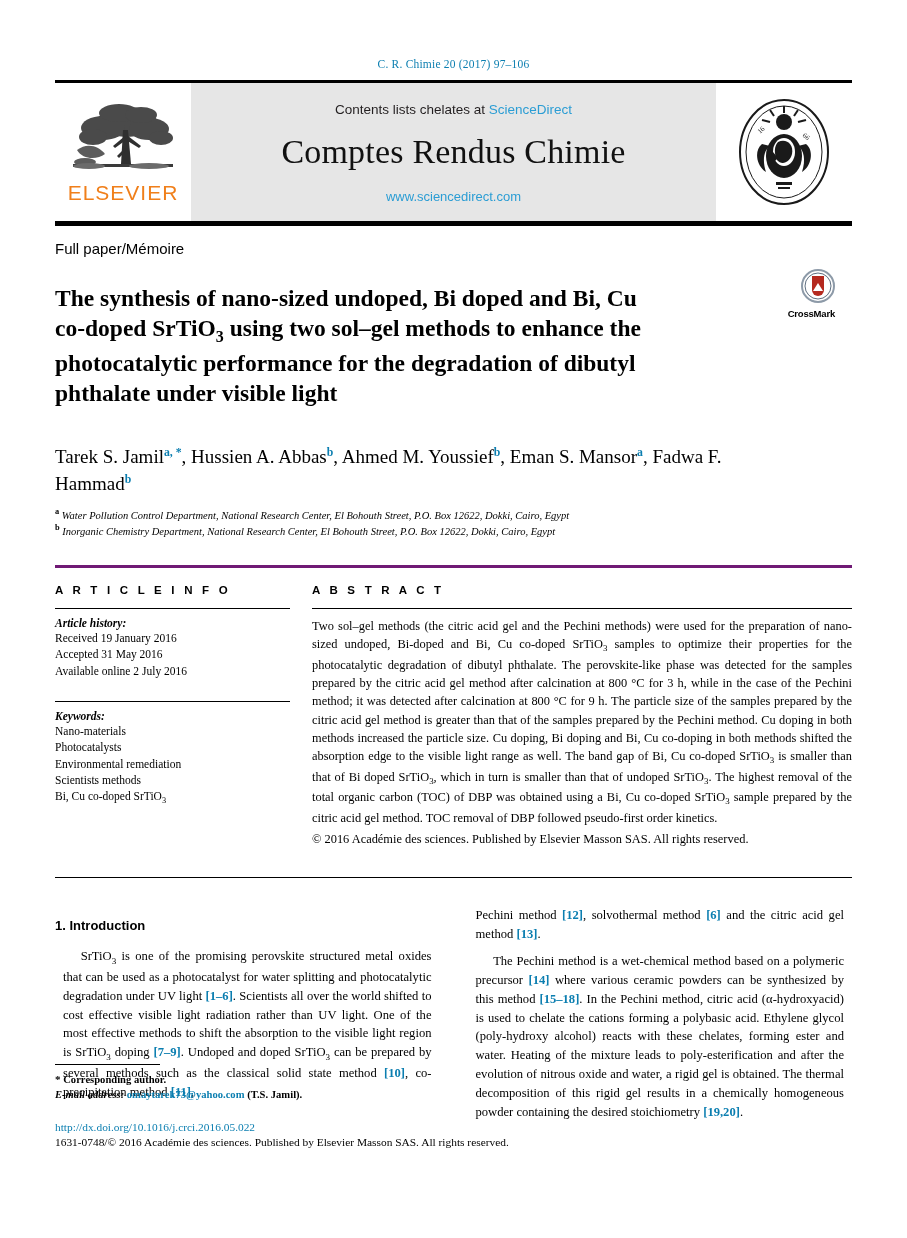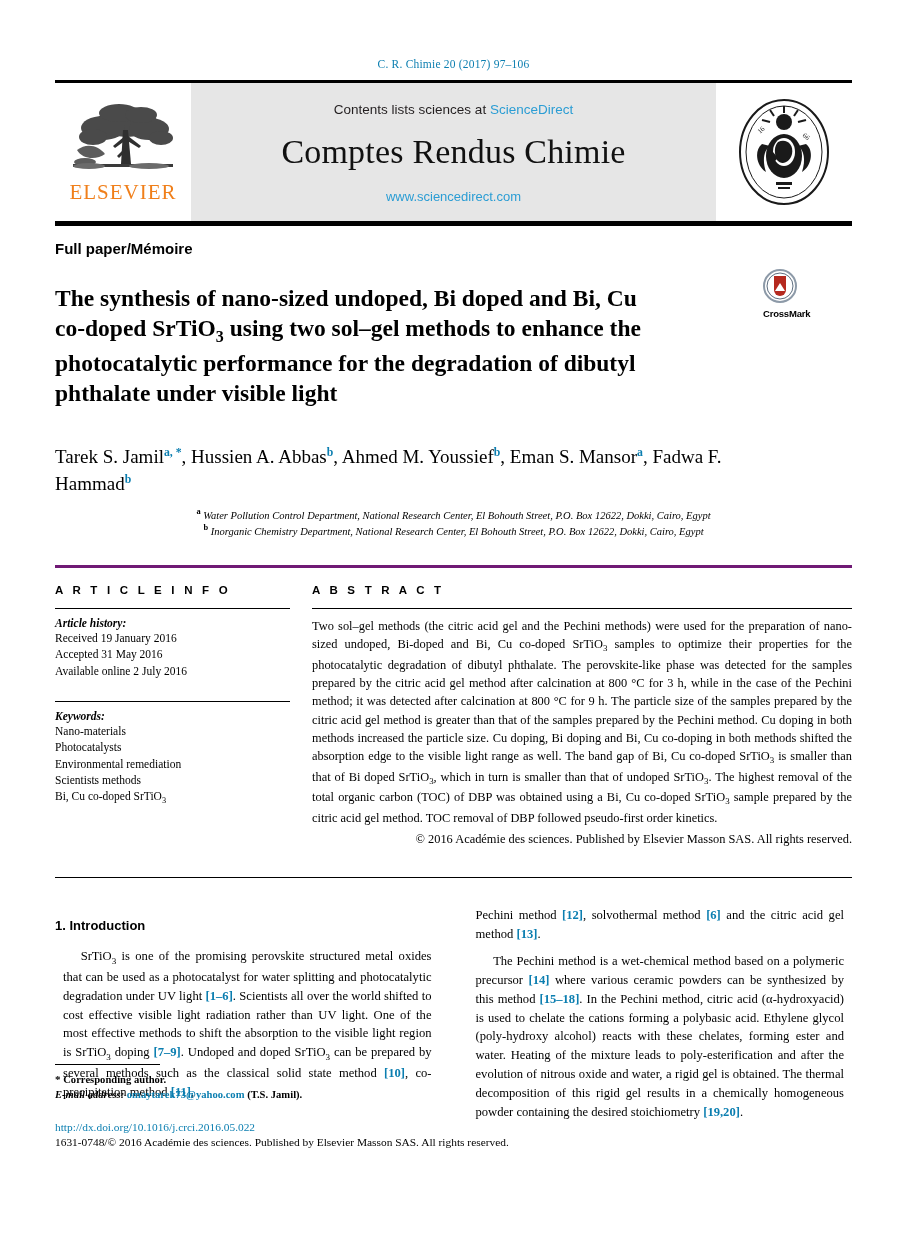--- a/index.html
+++ b/index.html
@@ -86,34 +86,34 @@
     letter-spacing: .2px;
   }
   .sd-url {
     font-family: "Liberation Sans", sans-serif;
     font-size: 13px;
     color: #2b9dd4;
     margin-bottom: 4px;
   }
   .elsevier-word {
     color: #f07f1a;
-    font-family: Liberation Serif, serif;
+    font-family: Liberation Sans, sans-serif;
     font-size: 21px;
     letter-spacing: 1px;
     line-height: 1;
     margin-top: 2px;
   }
   .tree-svg { display:block; }
   .seal-svg { display:block; }
 
   
   .article-type {
     margin: 14px 55px 0 55px;
     font-family: "Liberation Sans", sans-serif;
-    font-weight: bold;
+    font-weight: normal;
     font-size: 15px;
     color: #000;
   }
 
   
   .title-row {
     margin: 10px 55px 0 55px;
     display: flex;
     align-items: flex-start;
   }
@@ -122,21 +122,21 @@
     font-family: "Liberation Serif", serif;
     font-size: 23.5px;
     line-height: 1.30;
     color: #000;
     max-width: 700px;
   }
   .title sub { font-size: .68em; }
   .crossmark {
     flex: 0 0 auto;
     width: 72px;
-    text-align: left;
+    text-align: right;
     margin-left: 8px;
     margin-top: 2px;
   }
   .crossmark-label {
     font-family: "Liberation Sans", sans-serif;
     font-size: 9.5px;
     font-weight: bold;
     color: #000;
     margin-top: 1px;
     letter-spacing: -.2px;
@@ -156,21 +156,20 @@
     font-size: .62em;
     font-weight: bold;
   }
   .affiliations {
     margin: 8px 55px 0 55px;
     font-family: "Liberation Serif", serif;
     font-style: italic;
     font-size: 10.5px;
     line-height: 1.45;
     color: #000;
-    text-align: center;
   }
   .affiliations sup {
     font-style: normal;
     font-weight: bold;
     font-size: .8em;
   }
 
   
   .info-abstract {
     margin: 26px 55px 0 55px;
@@ -221,21 +220,20 @@
     font-family: "Liberation Serif", serif;
     font-size: 12.4px;
     line-height: 1.47;
     text-align: justify;
     color: #000;
   }
   .abstract-text sub { font-size: .72em; }
   .copyright-line {
     font-family: "Liberation Serif", serif;
     font-size: 12.4px;
-    text-align: right;
     margin-top: 5px;
   }
 
   
   .body-sep {
     margin: 30px 55px 0 55px;
     border-top: 1px solid #000;
   }
   .body-cols {
     margin: 20px 55px 0 55px;
@@ -347,21 +345,21 @@
             <ellipse cx="20" cy="64" rx="16" ry="3"></ellipse>
             <ellipse cx="80" cy="64" rx="20" ry="3"></ellipse>
           </g>
         </svg>
       </span>
       <div class="elsevier-word">ELSEVIER</div>
     </div>
 
     <div class="masthead-center">
       <div class="contents-line">
-        <span>Contents lists sciences at </span><span class="sd">ScienceDirect</span>
+        <span>Contents lists chelates at </span><span class="sd">ScienceDirect</span>
       </div>
       <div class="journal-name">Comptes Rendus Chimie</div>
       <div class="sd-url">www.sciencedirect.com</div>
     </div>
 
     <div class="masthead-right">
       <span>
         <svg class="seal-svg" width="104" height="116" viewBox="0 0 104 116" aria-hidden="true">
           <ellipse cx="52" cy="58" rx="44" ry="52" fill="none" stroke="#1a1a1a" stroke-width="2"></ellipse>
           <ellipse cx="52" cy="58" rx="38" ry="46" fill="none" stroke="#1a1a1a" stroke-width="1"></ellipse>

